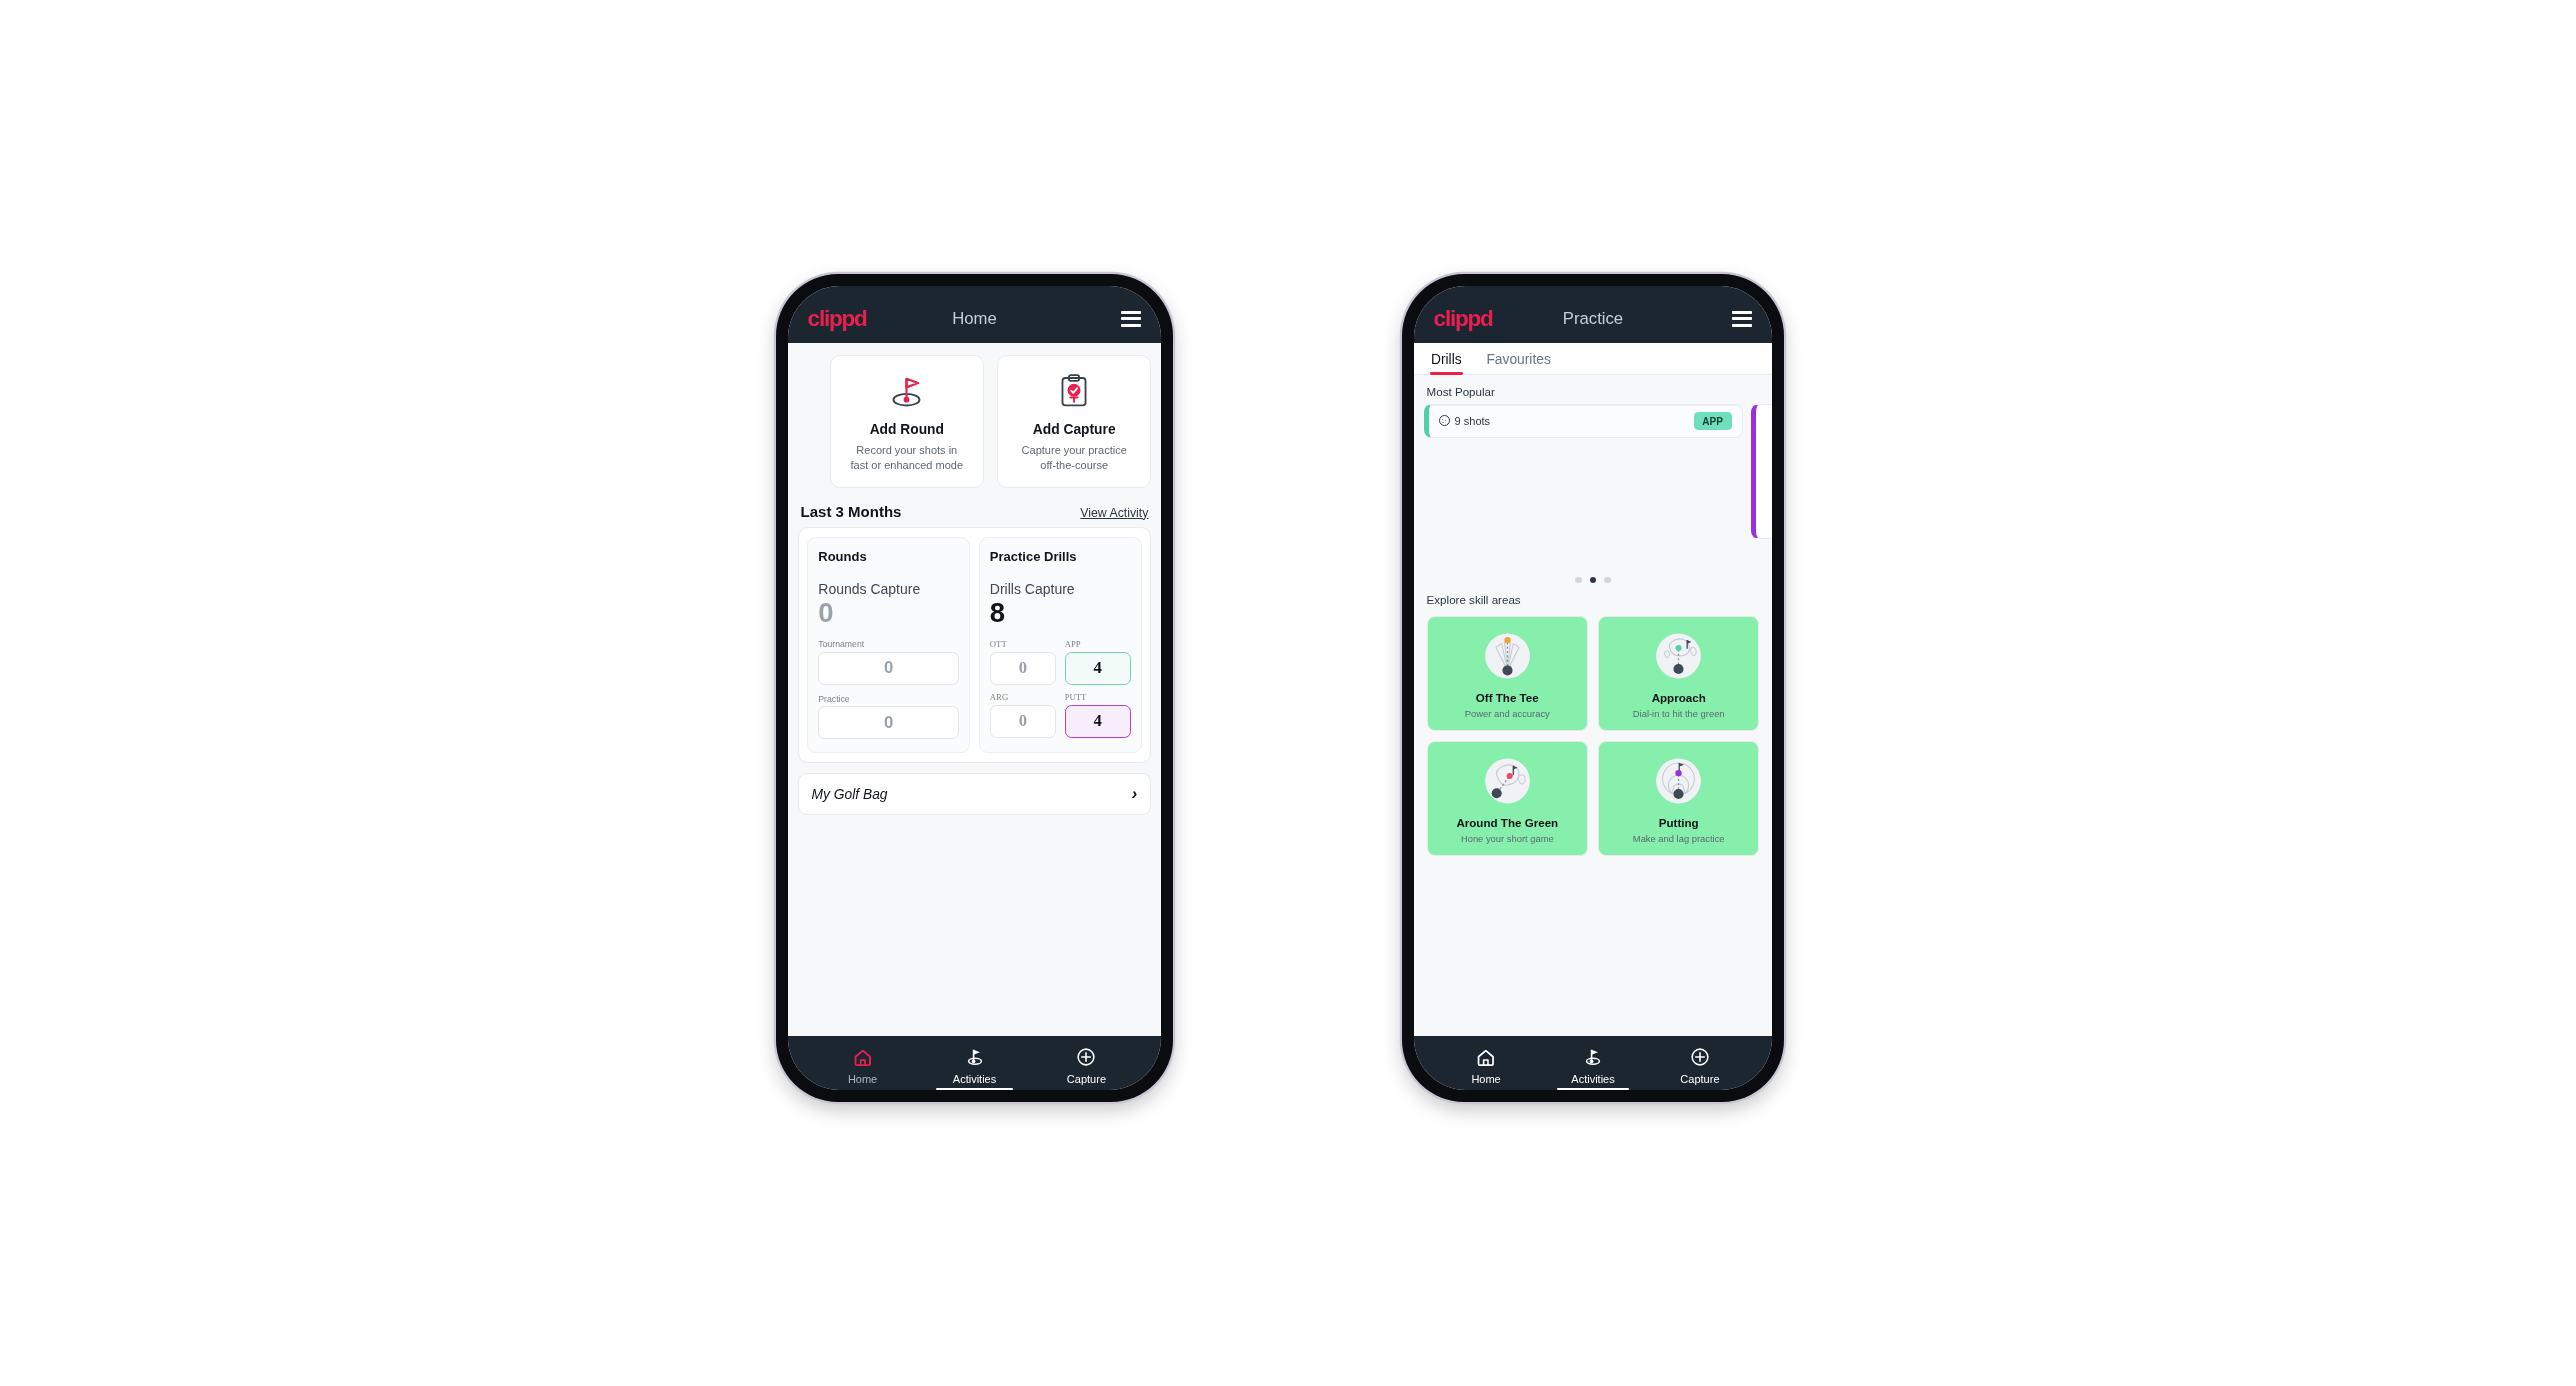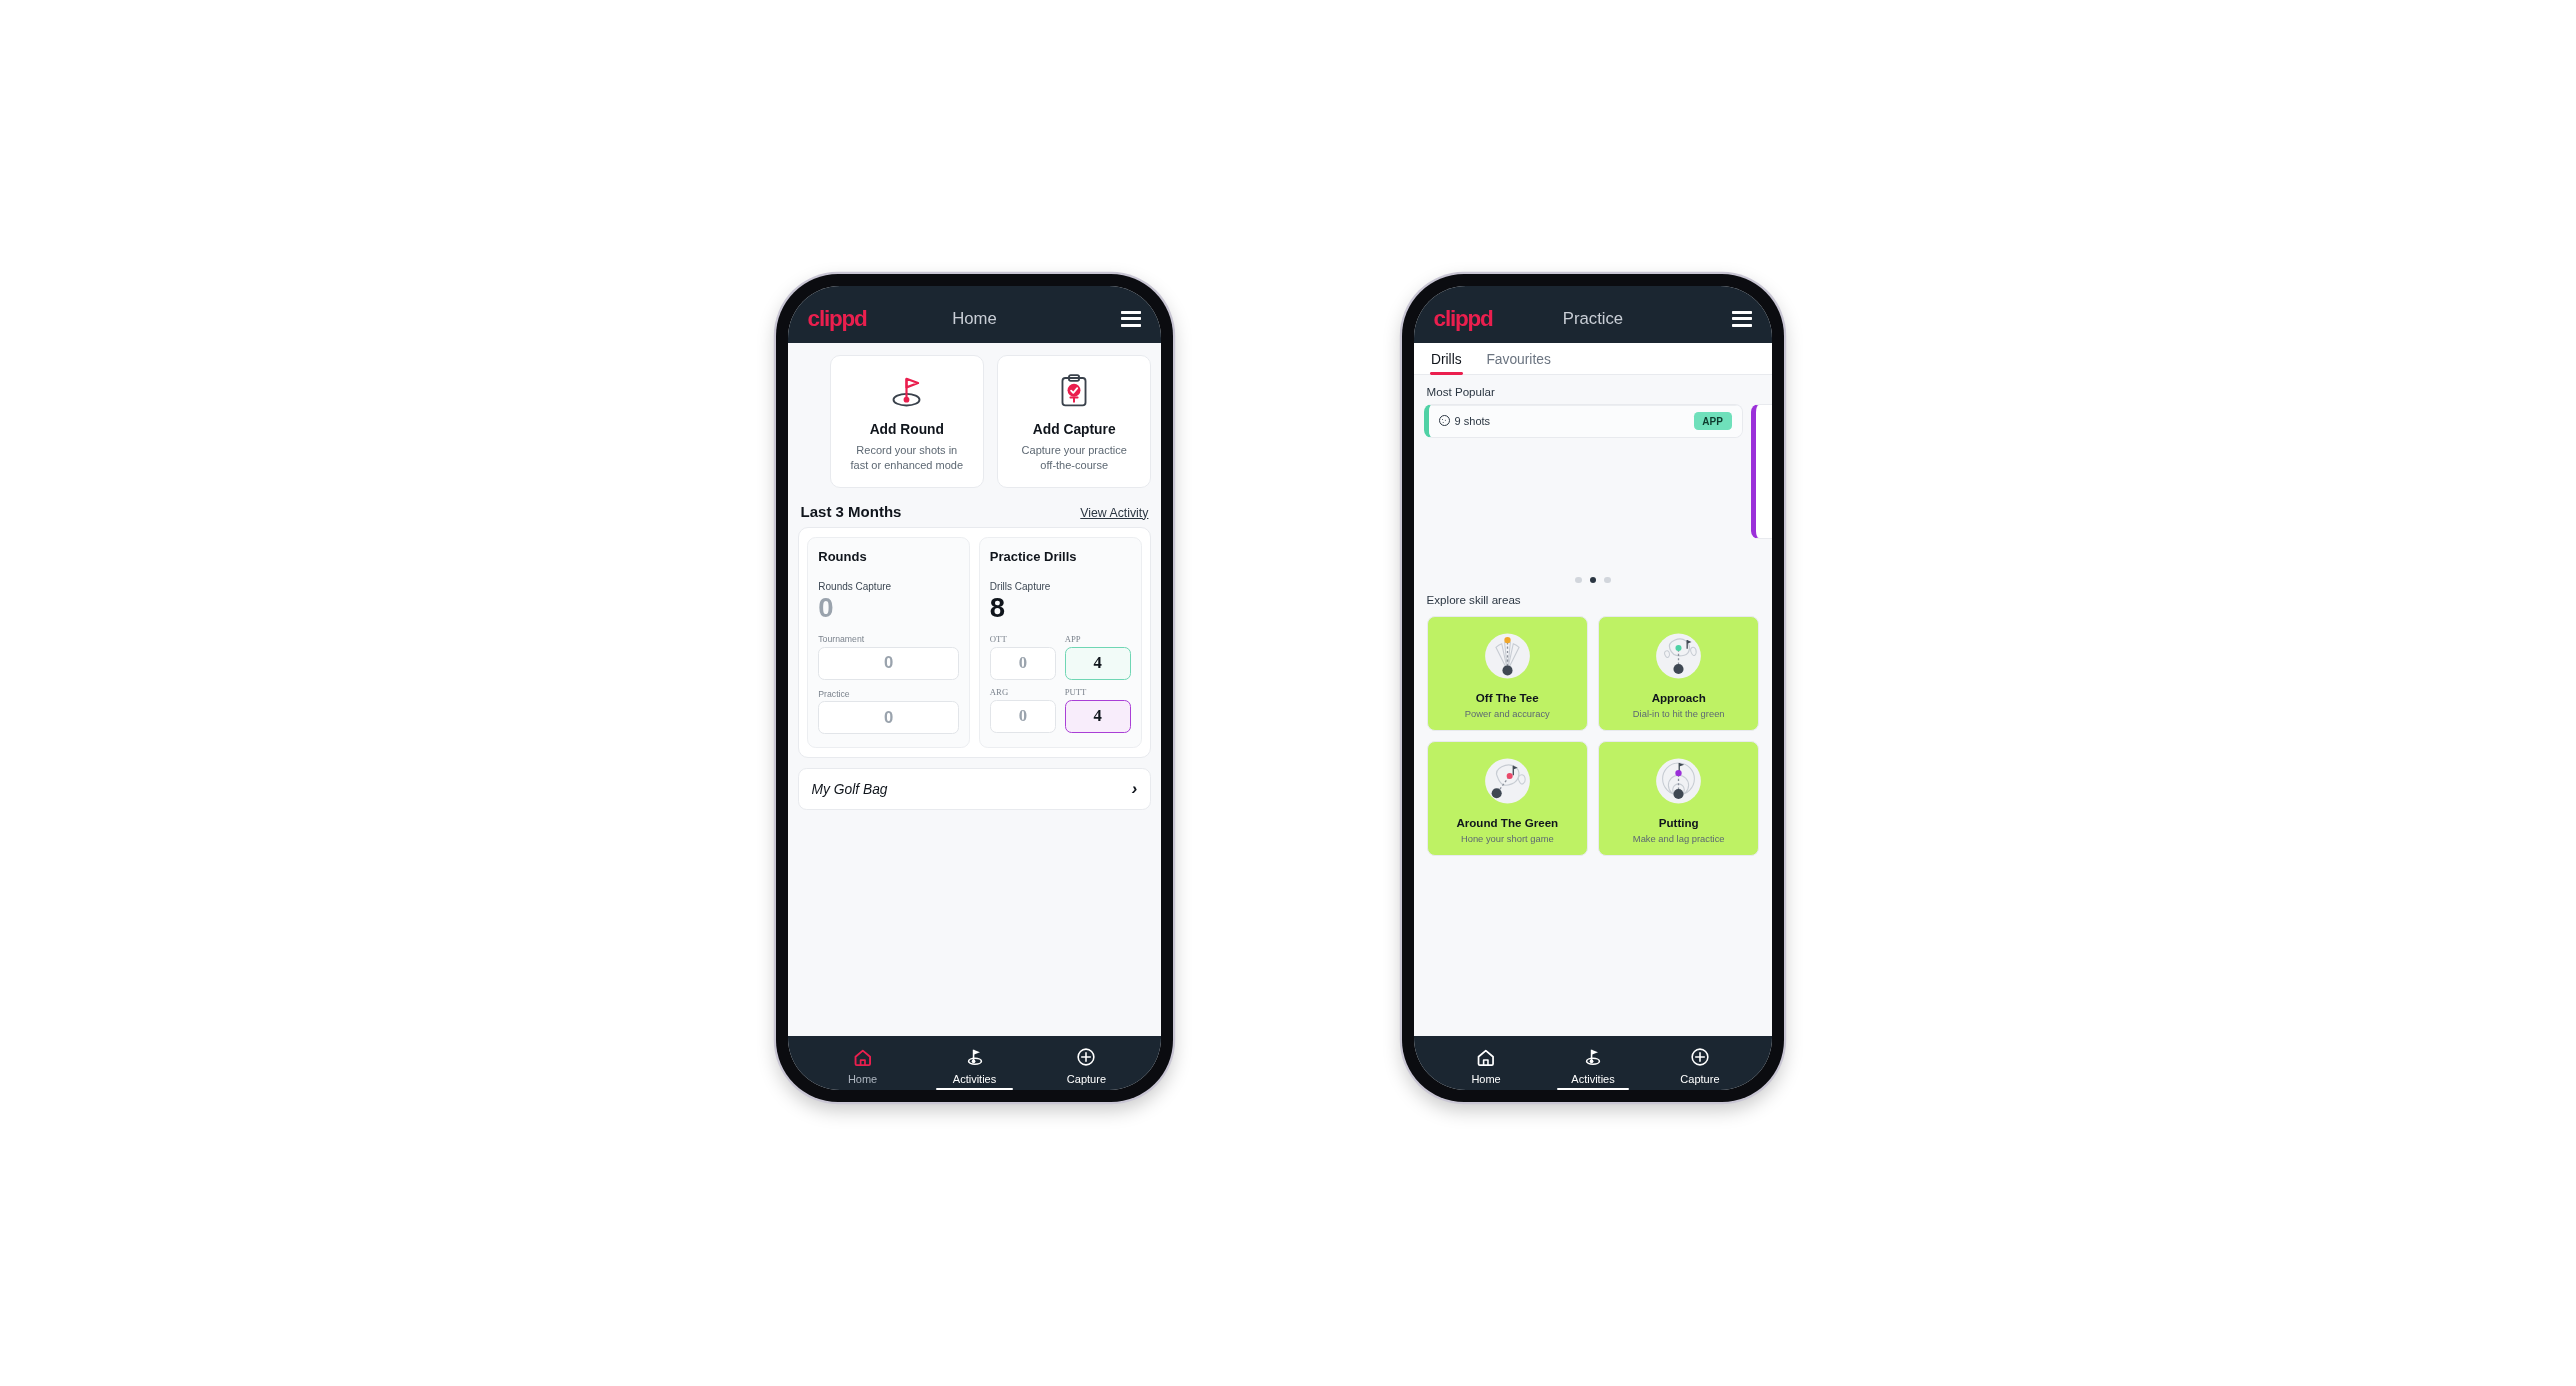--- a/index.html
+++ b/index.html
@@ -99,21 +99,21 @@
     gap: 8.7px;
   }
   .stat-col {
     flex: 1;
     background: #fafbfc;
     border: 0.7px solid #eceef1;
     border-radius: 8.7px;
     padding: 11.6px 10px 13px 10px;
   }
   .stat-head { font-size: 13px; font-weight: 700; color: #10151c; margin-bottom: 10px; }
-  .stat-caplabel { font-size: 10px; color: #3d4854; margin-bottom: 1.4px; margin-top: 17px; }
+  .stat-caplabel { font-size: 14px; color: #3d4854; margin-bottom: 1.4px; margin-top: 17px; }
   .stat-bignum { font-size: 27.5px; font-weight: 700; line-height: 1.05; margin-bottom: 11.6px; }
   .num-zero { color: #9aa3ad; }
   .num-val { color: #10151c; }
 
   .tile-label { font-size: 8.7px; color: #7b838d; margin-bottom: 2.9px; }
   .tile {
     border: 0.7px solid #e2e5e9;
     border-radius: 6.5px;
     background: #ffffff;
     height: 33px;
@@ -187,21 +187,21 @@
   .peek {
     position: absolute; left: 337px; top: 0; width: 29px; height: 135px;
     background: #ffffff; border: 0.7px solid #e8eaee; border-left: 5px solid #9b30d9; border-radius: 8px;
   }
   .dots { display: flex; gap: 8px; justify-content: center; padding-top: 5.8px; }
   .dot { width: 6.5px; height: 6.5px; border-radius: 50%; background: #d2d6dc; }
   .dot.active { background: #2b3642; }
 
   .skill-grid { display: grid; grid-template-columns: 1fr 1fr; gap: 10px; padding: 4.3px 13px 0 13px; }
   .skill-card {
-    background: #bef264; border: 0.7px solid #e8eaee; border-radius: 8px;
+    background: #86efac; border: 0.7px solid #e8eaee; border-radius: 8px;
     padding: 11.6px 5.8px 11.6px 5.8px; text-align: center;
   }
   .skill-icon { height: 55px; display:flex; align-items:center; justify-content:center; margin-bottom: 7.2px; }
   .skill-title { font-size: 11.6px; font-weight: 700; color: #10151c; margin-bottom: 3.6px; }
   .skill-sub { font-size: 9.4px; color: #5d6873; }
 
   
   .bottomnav {
     flex: 0 0 auto;
     background: #1b2631;

